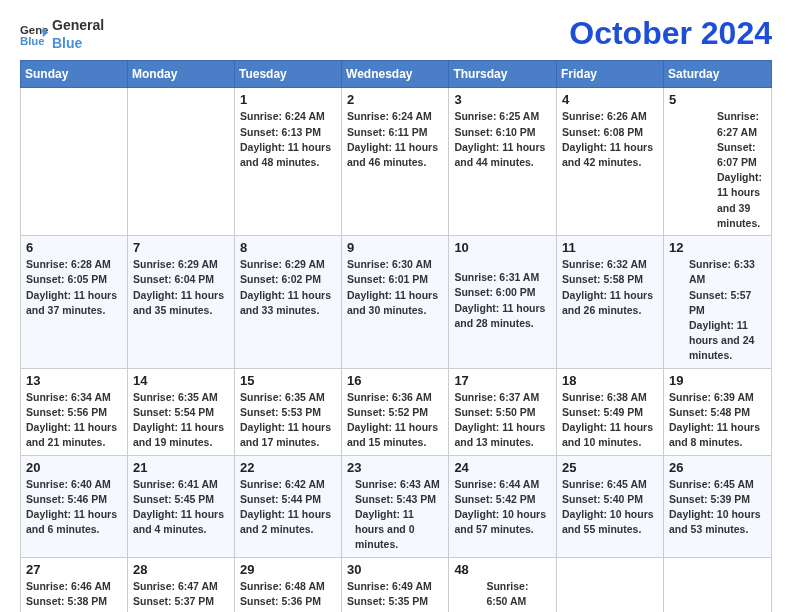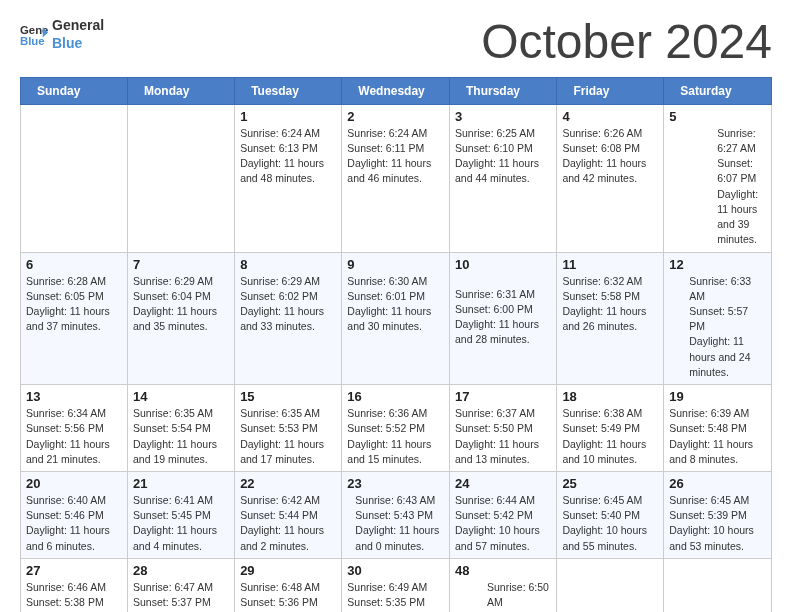--- a/index.html
+++ b/index.html
@@ -22,40 +22,40 @@
       gap: 4px;
     }
     .logo-icon {
       width: 28px;
       height: 28px;
     }
     .title-block {
       text-align: right;
     }
     .month-title {
-      font-size: 48px;
-      font-weight: normal;
-      color: #404040;
+      font-size: 32px;
+      font-weight: bold;
+      color: #1d4ed8;
       line-height: 1.1;
     }
     .subtitle {
       font-size: 15px;
       color: #555;
       margin-top: 2px;
     }
     .calendar-table {
       width: 100%;
       border-collapse: collapse;
       margin-top: 8px;
       font-size: 11px;
     }
     .calendar-table thead th {
       background-color: #4a7ec7;
       color: #fff;
-      padding: 6px 16px;
+      padding: 6px 4px;
       text-align: left;
       font-size: 12px;
       font-weight: bold;
       border: 1px solid #3a6ab0;
     }
     .calendar-table tbody td {
       border: 1px solid #ccc;
       vertical-align: top;
       padding: 4px 5px;
       width: 108px;
@@ -69,20 +69,21 @@
       font-weight: bold;
       font-size: 13px;
       color: #222;
       display: block;
       margin-bottom: 2px;
     }
     .day-detail {
       color: #333;
       font-size: 10.5px;
       line-height: 1.45;
+      font-weight: bold;
     }
     .empty-cell {
       background: #fff !important;
     }
   </style>
 </head>
 <body>
 
 <div class="header-row">
   <div class="logo">

